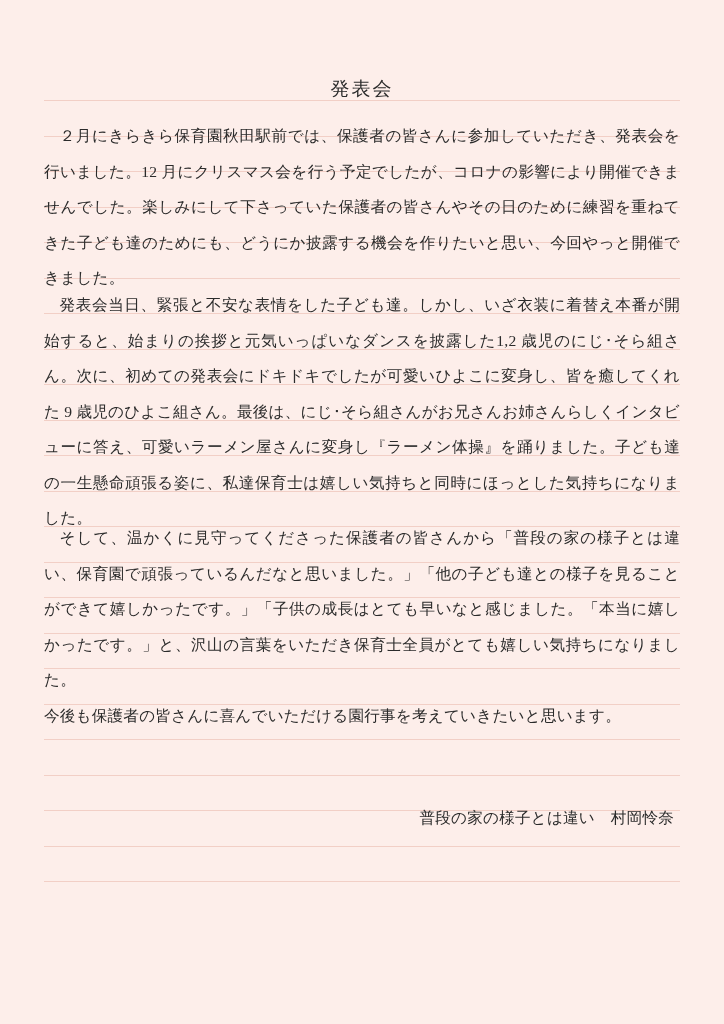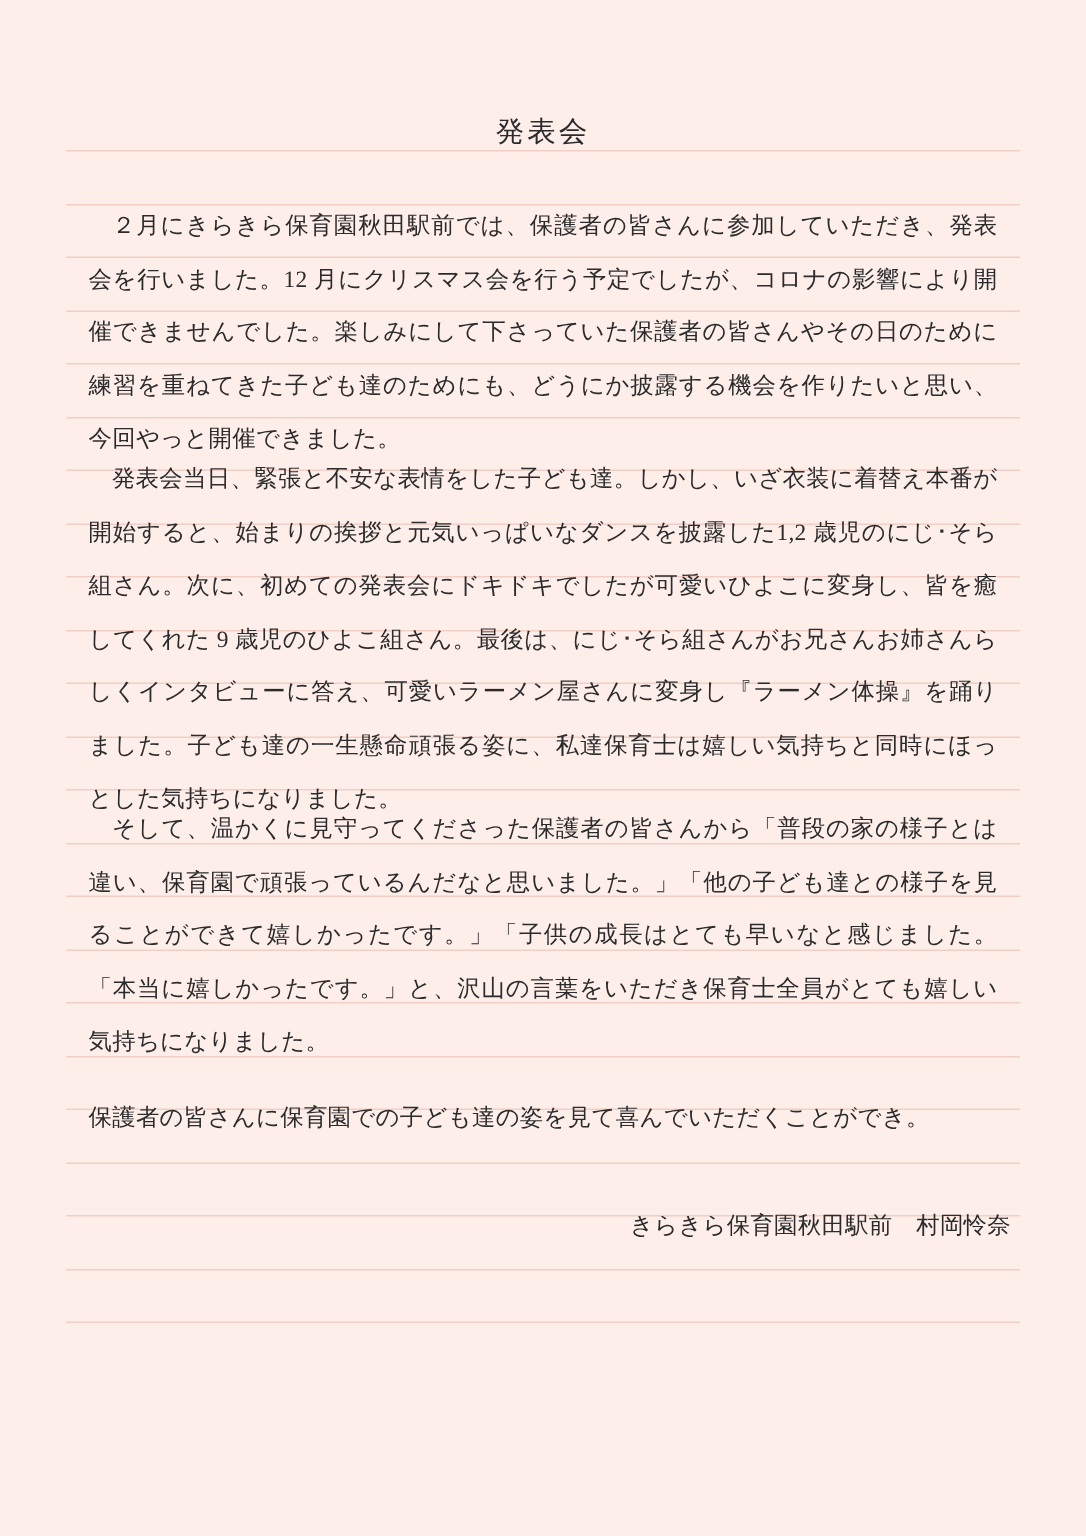--- a/index.html
+++ b/index.html
@@ -63,21 +63,21 @@
     position: absolute;
     left: 0;
     right: 0;
     font-size: 15.6px;
     line-height: 35.5px;
     text-align: justify;
     text-justify: inter-character;
     letter-spacing: 0.2px;
   }
   .para p {
-    margin: 15px;
+    margin: 0;
     text-indent: 1em;
   }
   .para p.noindent {
     text-indent: 0;
   }
 
   .p1 { top: 118px; }
   .p2 { top: 287px; }
   .p3 { top: 520px; }
 
@@ -131,19 +131,19 @@
     <div class="para p1">
       <p>２月にきらきら保育園秋田駅前では、保護者の皆さんに参加していただき、発表会を行いました。12 月にクリスマス会を行う予定でしたが、コロナの影響により開催できませんでした。楽しみにして下さっていた保護者の皆さんやその日のために練習を重ねてきた子ども達のためにも、どうにか披露する機会を作りたいと思い、今回やっと開催できました。</p>
     </div>
 
     <div class="para p2">
       <p>発表会当日、緊張と不安な表情をした子ども達。しかし、いざ衣装に着替え本番が開始すると、始まりの挨拶と元気いっぱいなダンスを披露した1,2 歳児のにじ･そら組さん。次に、初めての発表会にドキドキでしたが可愛いひよこに変身し、皆を癒してくれた 9 歳児のひよこ組さん。最後は、にじ･そら組さんがお兄さんお姉さんらしくインタビューに答え、可愛いラーメン屋さんに変身し『ラーメン体操』を踊りました。子ども達の一生懸命頑張る姿に、私達保育士は嬉しい気持ちと同時にほっとした気持ちになりました。</p>
     </div>
 
     <div class="para p3">
       <p>そして、温かくに見守ってくださった保護者の皆さんから「普段の家の様子とは違い、保育園で頑張っているんだなと思いました。」「他の子ども達との様子を見ることができて嬉しかったです。」「子供の成長はとても早いなと感じました。「本当に嬉しかったです。」と、沢山の言葉をいただき保育士全員がとても嬉しい気持ちになりました。</p>
-      <p class="noindent">保護者の皆さんに保育園での子ども達の姿を見て喜んでいただくことができ。</p>
+      <p class="noindent">今後も保護者の皆さんに喜んでいただける園行事を考えていきたいと思います。</p>
     </div>
 
-    <div class="signature">きらきら保育園秋田駅前　村岡怜奈</div>
+    <div class="signature">普段の家の様子とは違い　村岡怜奈</div>
 
   </div>
 </div>
 
 </body></html>

